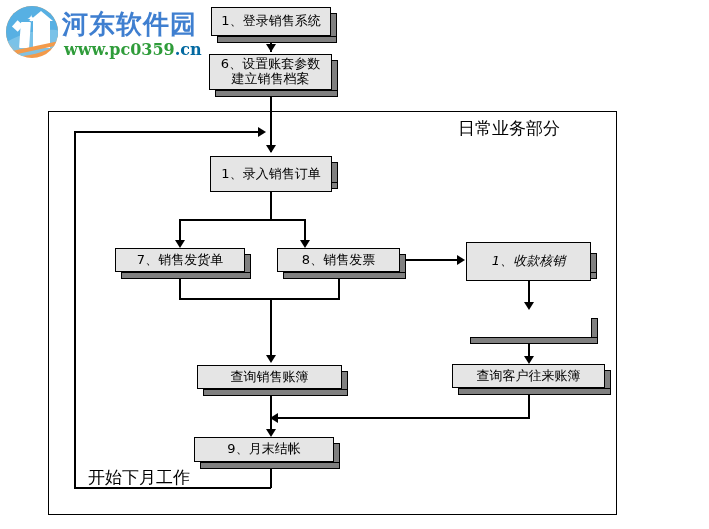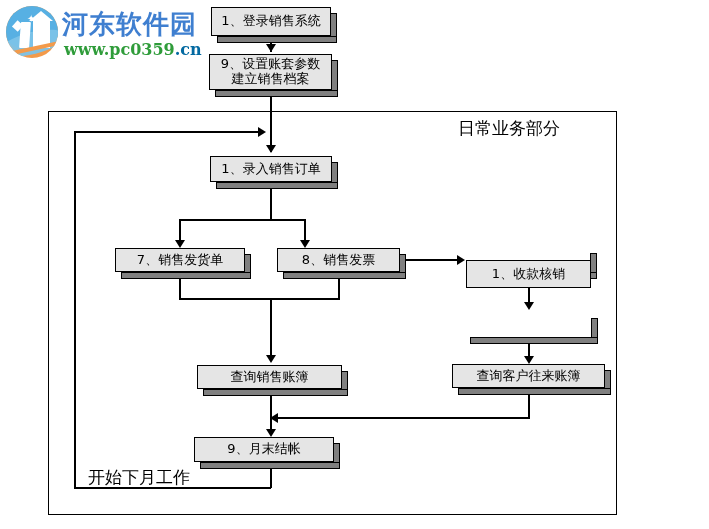--- a/index.html
+++ b/index.html
@@ -90,29 +90,29 @@
 
   <div class="shadow-r" style="left:330px;top:13px;width:7px;height:30px;"></div>
   <div class="shadow-b" style="left:217px;top:36px;width:120px;height:7px;"></div>
   <div class="node" style="left:211px;top:7px;width:120px;height:29px;">1、登录销售系统</div>
 
   <div class="ln vline" style="left:270px;top:36px;height:16px;"></div>
   <div class="arw-d" style="left:266px;top:44px;"></div>
 
   <div class="shadow-r" style="left:331px;top:60px;width:7px;height:37px;"></div>
   <div class="shadow-b" style="left:215px;top:90px;width:123px;height:7px;"></div>
-  <div class="node" style="left:209px;top:54px;width:123px;height:36px;white-space:pre;">9、设置账套参数
+  <div class="node" style="left:209px;top:54px;width:123px;height:36px;white-space:pre;">6、设置账套参数
 建立销售档案</div>
 
   <div class="ln vline" style="left:270px;top:90px;height:62px;"></div>
   <div class="arw-d" style="left:266px;top:145px;"></div>
 
   <div class="shadow-r" style="left:331px;top:162px;width:7px;height:27px;"></div>
   <div class="shadow-b" style="left:216px;top:182px;width:122px;height:7px;"></div>
-  <div class="node" style="left:210px;top:156px;width:122px;height:26px;">1、录入销售订单</div>
+  <div class="node" style="left:210px;top:156px;width:122px;height:36px;">1、录入销售订单</div>
 
   <div class="ln vline" style="left:270px;top:182px;height:38px;"></div>
   <div class="ln hline" style="left:179px;top:219px;width:126px;"></div>
   <div class="ln vline" style="left:179px;top:219px;height:22px;"></div>
   <div class="ln vline" style="left:304px;top:219px;height:22px;"></div>
   <div class="arw-d" style="left:175px;top:240px;"></div>
   <div class="arw-d" style="left:300px;top:240px;"></div>
 
   <div class="shadow-r" style="left:244px;top:254px;width:7px;height:25px;"></div>
   <div class="shadow-b" style="left:121px;top:272px;width:130px;height:7px;"></div>
@@ -126,21 +126,21 @@
   <div class="ln vline" style="left:338px;top:272px;height:27px;"></div>
   <div class="ln hline" style="left:179px;top:298px;width:161px;"></div>
   <div class="ln vline" style="left:270px;top:298px;height:62px;"></div>
   <div class="arw-d" style="left:266px;top:355px;"></div>
 
   <div class="ln hline" style="left:406px;top:259px;width:57px;"></div>
   <div class="arw-r" style="left:457px;top:255px;"></div>
 
   <div class="shadow-r" style="left:590px;top:253px;width:7px;height:26px;"></div>
   <div class="shadow-b" style="left:472px;top:272px;width:125px;height:7px;"></div>
-  <div class="node" style="left:466px;top:260px;width:125px;height:28px;">1、收款核销</div>
+  <div class="node" style="left:466px;top:242px;width:125px;height:39px;font-style:italic;">1、收款核销</div>
 
   <div class="ln vline" style="left:528px;top:272px;height:34px;"></div>
   <div class="arw-d" style="left:524px;top:302px;"></div>
 
   <div class="shadow-r" style="left:591px;top:318px;width:7px;height:26px;"></div>
   <div class="shadow-b" style="left:470px;top:337px;width:128px;height:7px;"></div>
 
   <div class="ln vline" style="left:528px;top:337px;height:24px;"></div>
   <div class="arw-d" style="left:524px;top:356px;"></div>
 

